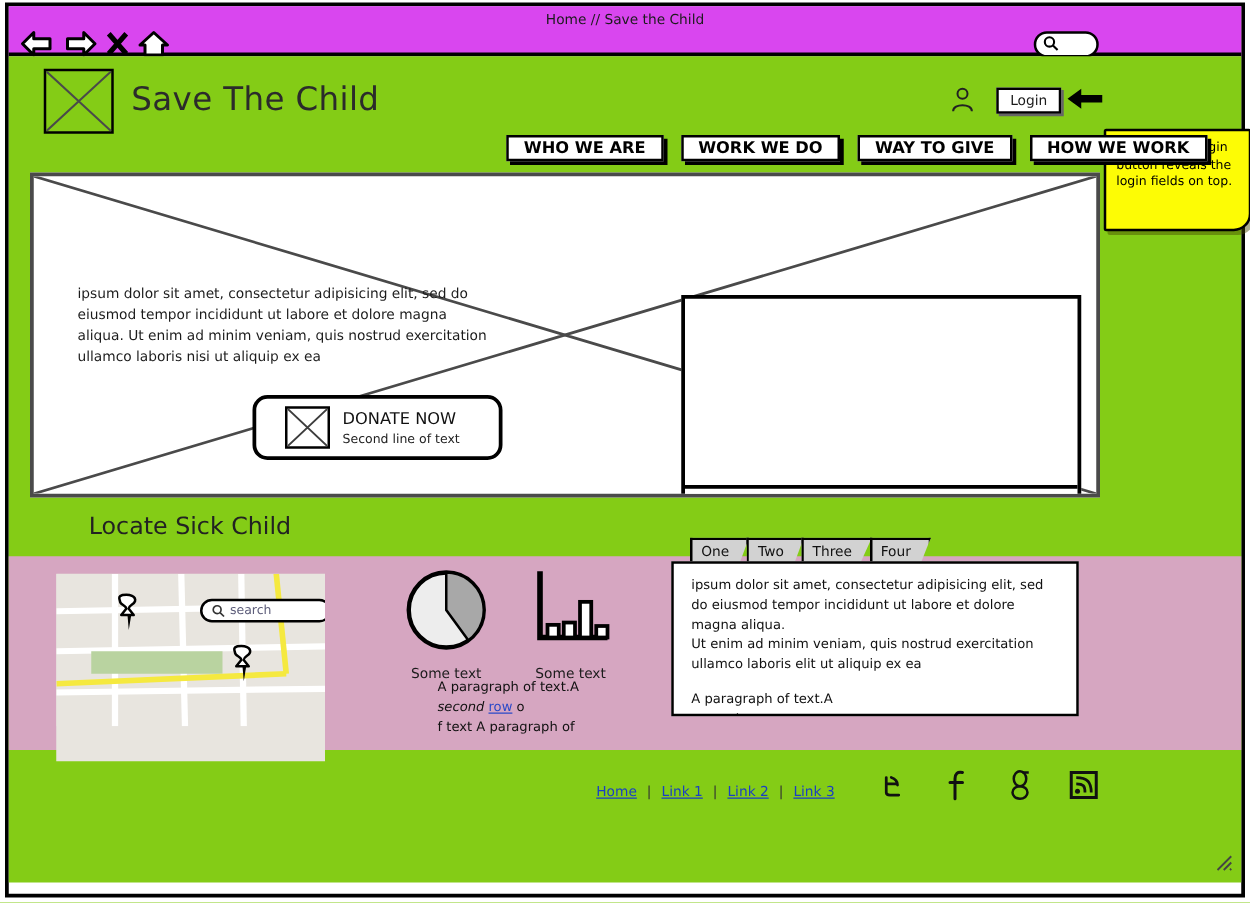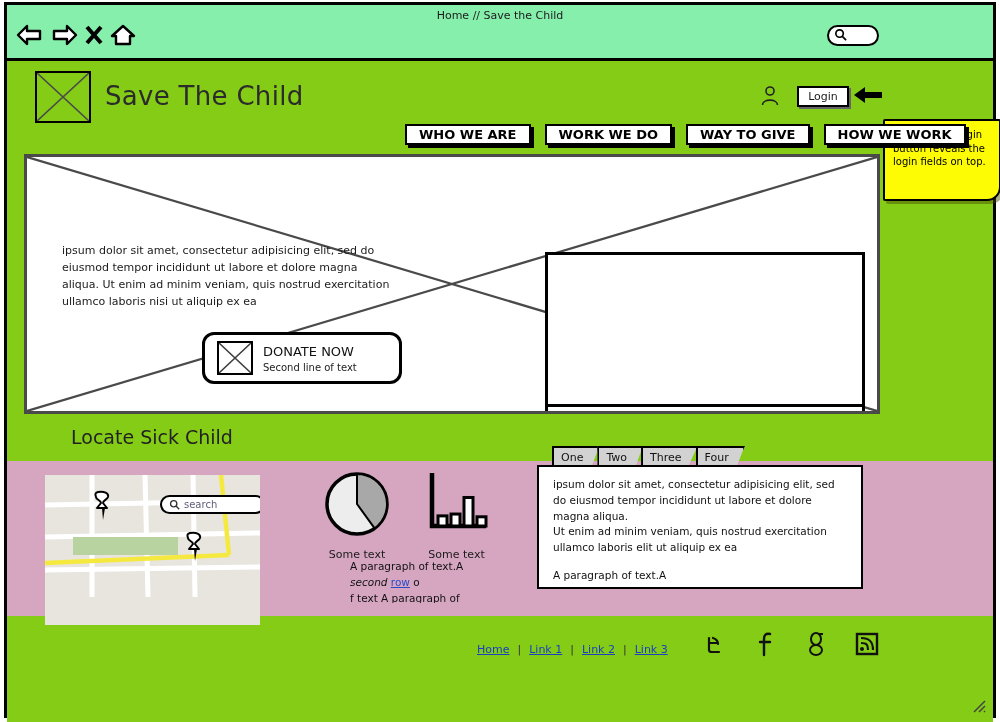--- a/index.html
+++ b/index.html
@@ -9,22 +9,22 @@
     background: #ffffff; overflow: hidden; position: relative;
   }
 
   
   .browser {
     position: absolute; left: 4px; top: 2px;
     width: 992px; height: 716px;
     border: 3px solid #000; background: #fff;
   }
   .chrome-bar {
-    position: relative; height: 56px;
-    background: #86efac; border-bottom: 3px solid #000;
+    position: relative; height: 40px;
+    background: #d946ef; border-bottom: 3px solid #000;
   }
   .chrome-title {
     position: absolute; left: 0; right: 0; top: 4px;
     text-align: center; font-size: 11px; color: #1b1b1b;
   }
   .nav-icons {
     position: absolute; left: 8px; top: 18px;
     display: flex; align-items: center; gap: 4px;
   }
   .nav-icons svg { display: block; }
@@ -98,21 +98,21 @@
   }
   .hero-x { position: absolute; inset: 0; }
   .hero-text {
     position: absolute; left: 35px; top: 85px;
     width: 330px; font-size: 11px; line-height: 1.55; color: #1b1b1b;
   }
   .donate-btn {
     position: absolute; left: 175px; top: 175px;
     width: 200px; height: 52px;
     border: 3px solid #000; border-radius: 12px; background: #fff;
-    display: flex; align-items: center; gap: 10px; padding-left: 12px;
+    display: flex; align-items: center; gap: 10px; padding-left: 23px;
   }
   .donate-box { width: 36px; height: 34px; border: 2px solid #000; flex: 0 0 auto; }
   .donate-l1 { font-size: 13px; color: #111; }
   .donate-l2 { font-size: 10px; color: #222; margin-top: 3px; }
 
   .video {
     position: absolute; left: 518px; top: 95px;
     width: 320px; height: 198px;
     border: 3px solid #000; background: #fff;
   }

